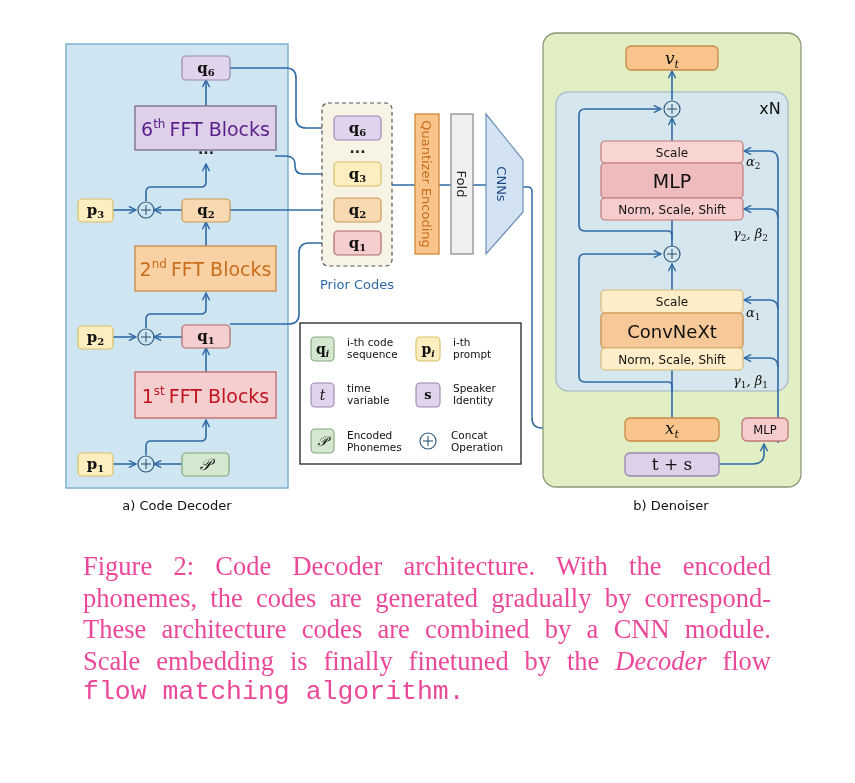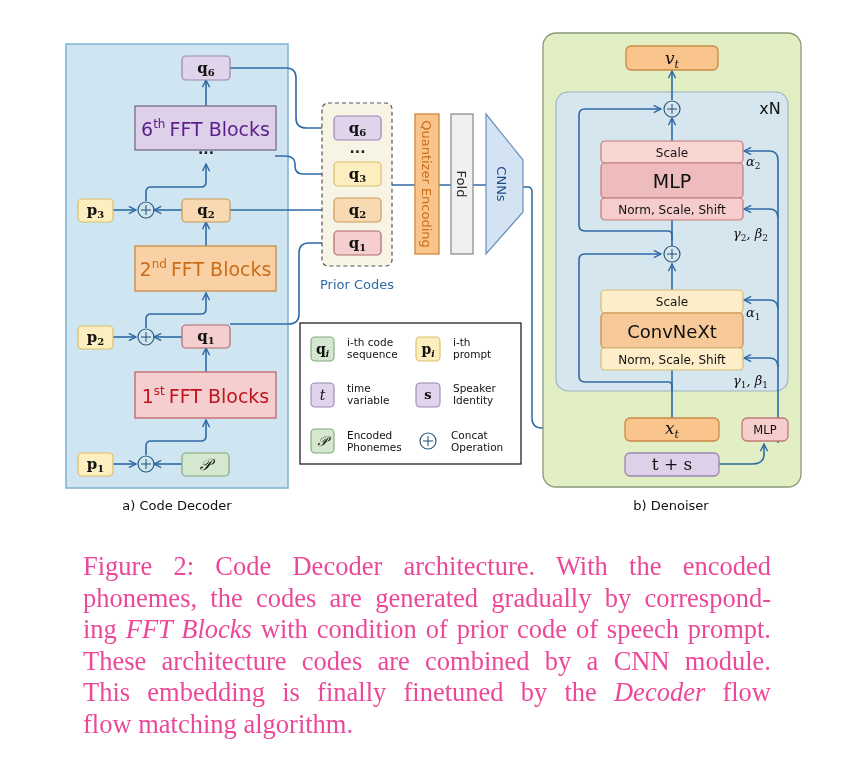--- a/index.html
+++ b/index.html
@@ -8,21 +8,21 @@
   .hand { font-family: "DejaVu Sans", sans-serif; }
   .math { font-family: "DejaVu Serif", serif; }
   .mathb { font-family: "DejaVu Serif", serif; font-weight: bold; }
   .mathi { font-family: "DejaVu Serif", serif; font-style: italic; }
   #caption {
     position: absolute; left: 83px; top: 551px; width: 688px;
     font-family: "Liberation Serif", serif; font-size: 26.5px; line-height: 31.5px;
     color: #ec4899; text-align: justify;
   }
   #caption .line { display: block; text-align: justify; text-align-last: justify; white-space: nowrap; }
-  #caption .line.last { text-align-last: left; }
+  #caption .line.last { text-align-last: left; font-family: Liberation Mono, monospace; }
   #caption .ital { font-style: italic; }
 </style>
 </head>
 <body>
 
 <svg id="diagram" width="855" height="540" viewBox="0 0 855 540" xmlns="http://www.w3.org/2000/svg">
   <defs>
     <marker id="arr" viewBox="0 0 10 10" refX="9" refY="5" markerWidth="9" markerHeight="9" orient="auto-start-reverse" markerUnits="userSpaceOnUse">
       <path d="M1,1 L9,5 L1,9" fill="none" stroke="#2f6aa6" stroke-width="1.6"></path>
     </marker>
@@ -309,17 +309,16 @@
     <rect x="742" y="418" width="46" height="23" rx="5" fill="#f7cccc" stroke="#c07a7a" stroke-width="1.3"></rect>
     <text x="765" y="434" text-anchor="middle" font-size="11.5" fill="#111" class="hand">MLP</text>
   </g>
 
   <text x="671" y="510" text-anchor="middle" font-size="13" fill="#111" class="hand">b) Denoiser</text>
 </svg>
 
 <div id="caption">
     <span class="line"><span>Figure 2: Code Decoder architecture. With the encoded</span></span>
     <span class="line"><span>phonemes, the codes are generated gradually by correspond-</span></span>
-    <span class="line"><span>ing </span><span class="ital">FFT Blocks</span><span> with condition of prior code of speech prompt.</span></span>
     <span class="line"><span>These architecture codes are combined by a CNN module.</span></span>
-    <span class="line"><span>This embedding is finally finetuned by the </span><span class="ital">Decoder</span><span> flow</span></span>
+    <span class="line"><span>Scale embedding is finally finetuned by the </span><span class="ital">Decoder</span><span> flow</span></span>
     <span class="line last"><span>flow matching algorithm.</span></span>
   </div>
 
 </body></html>

